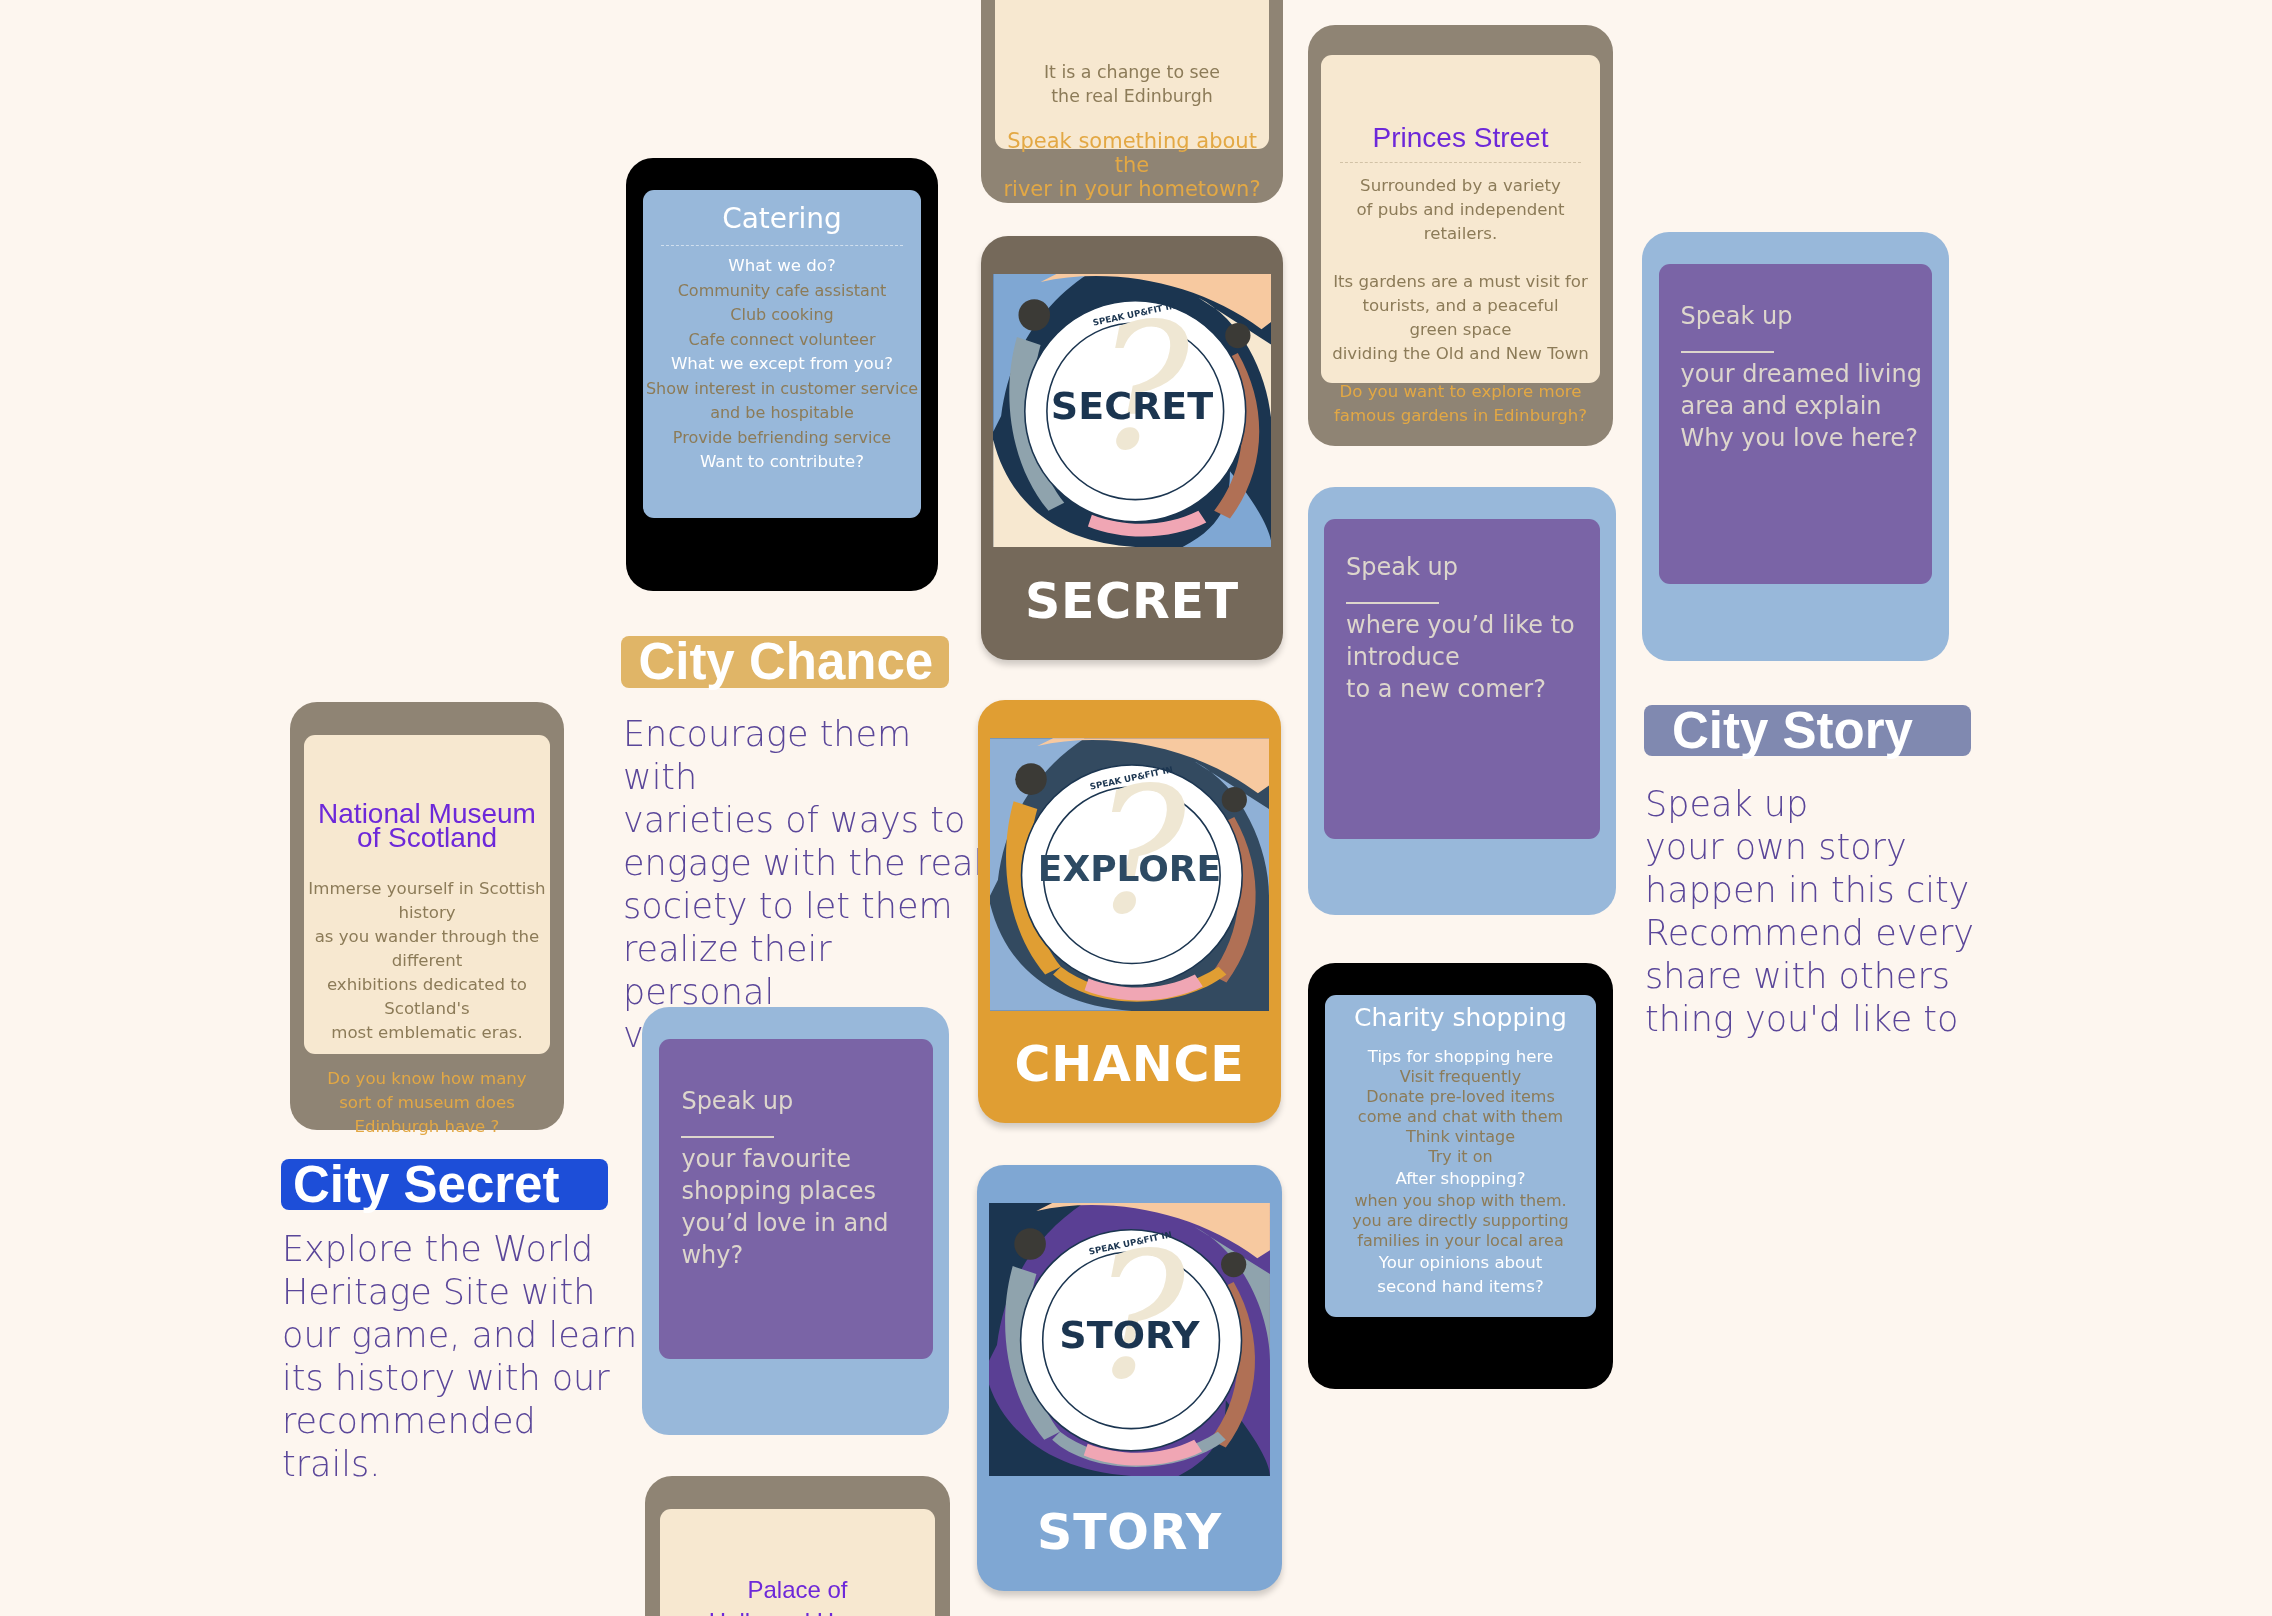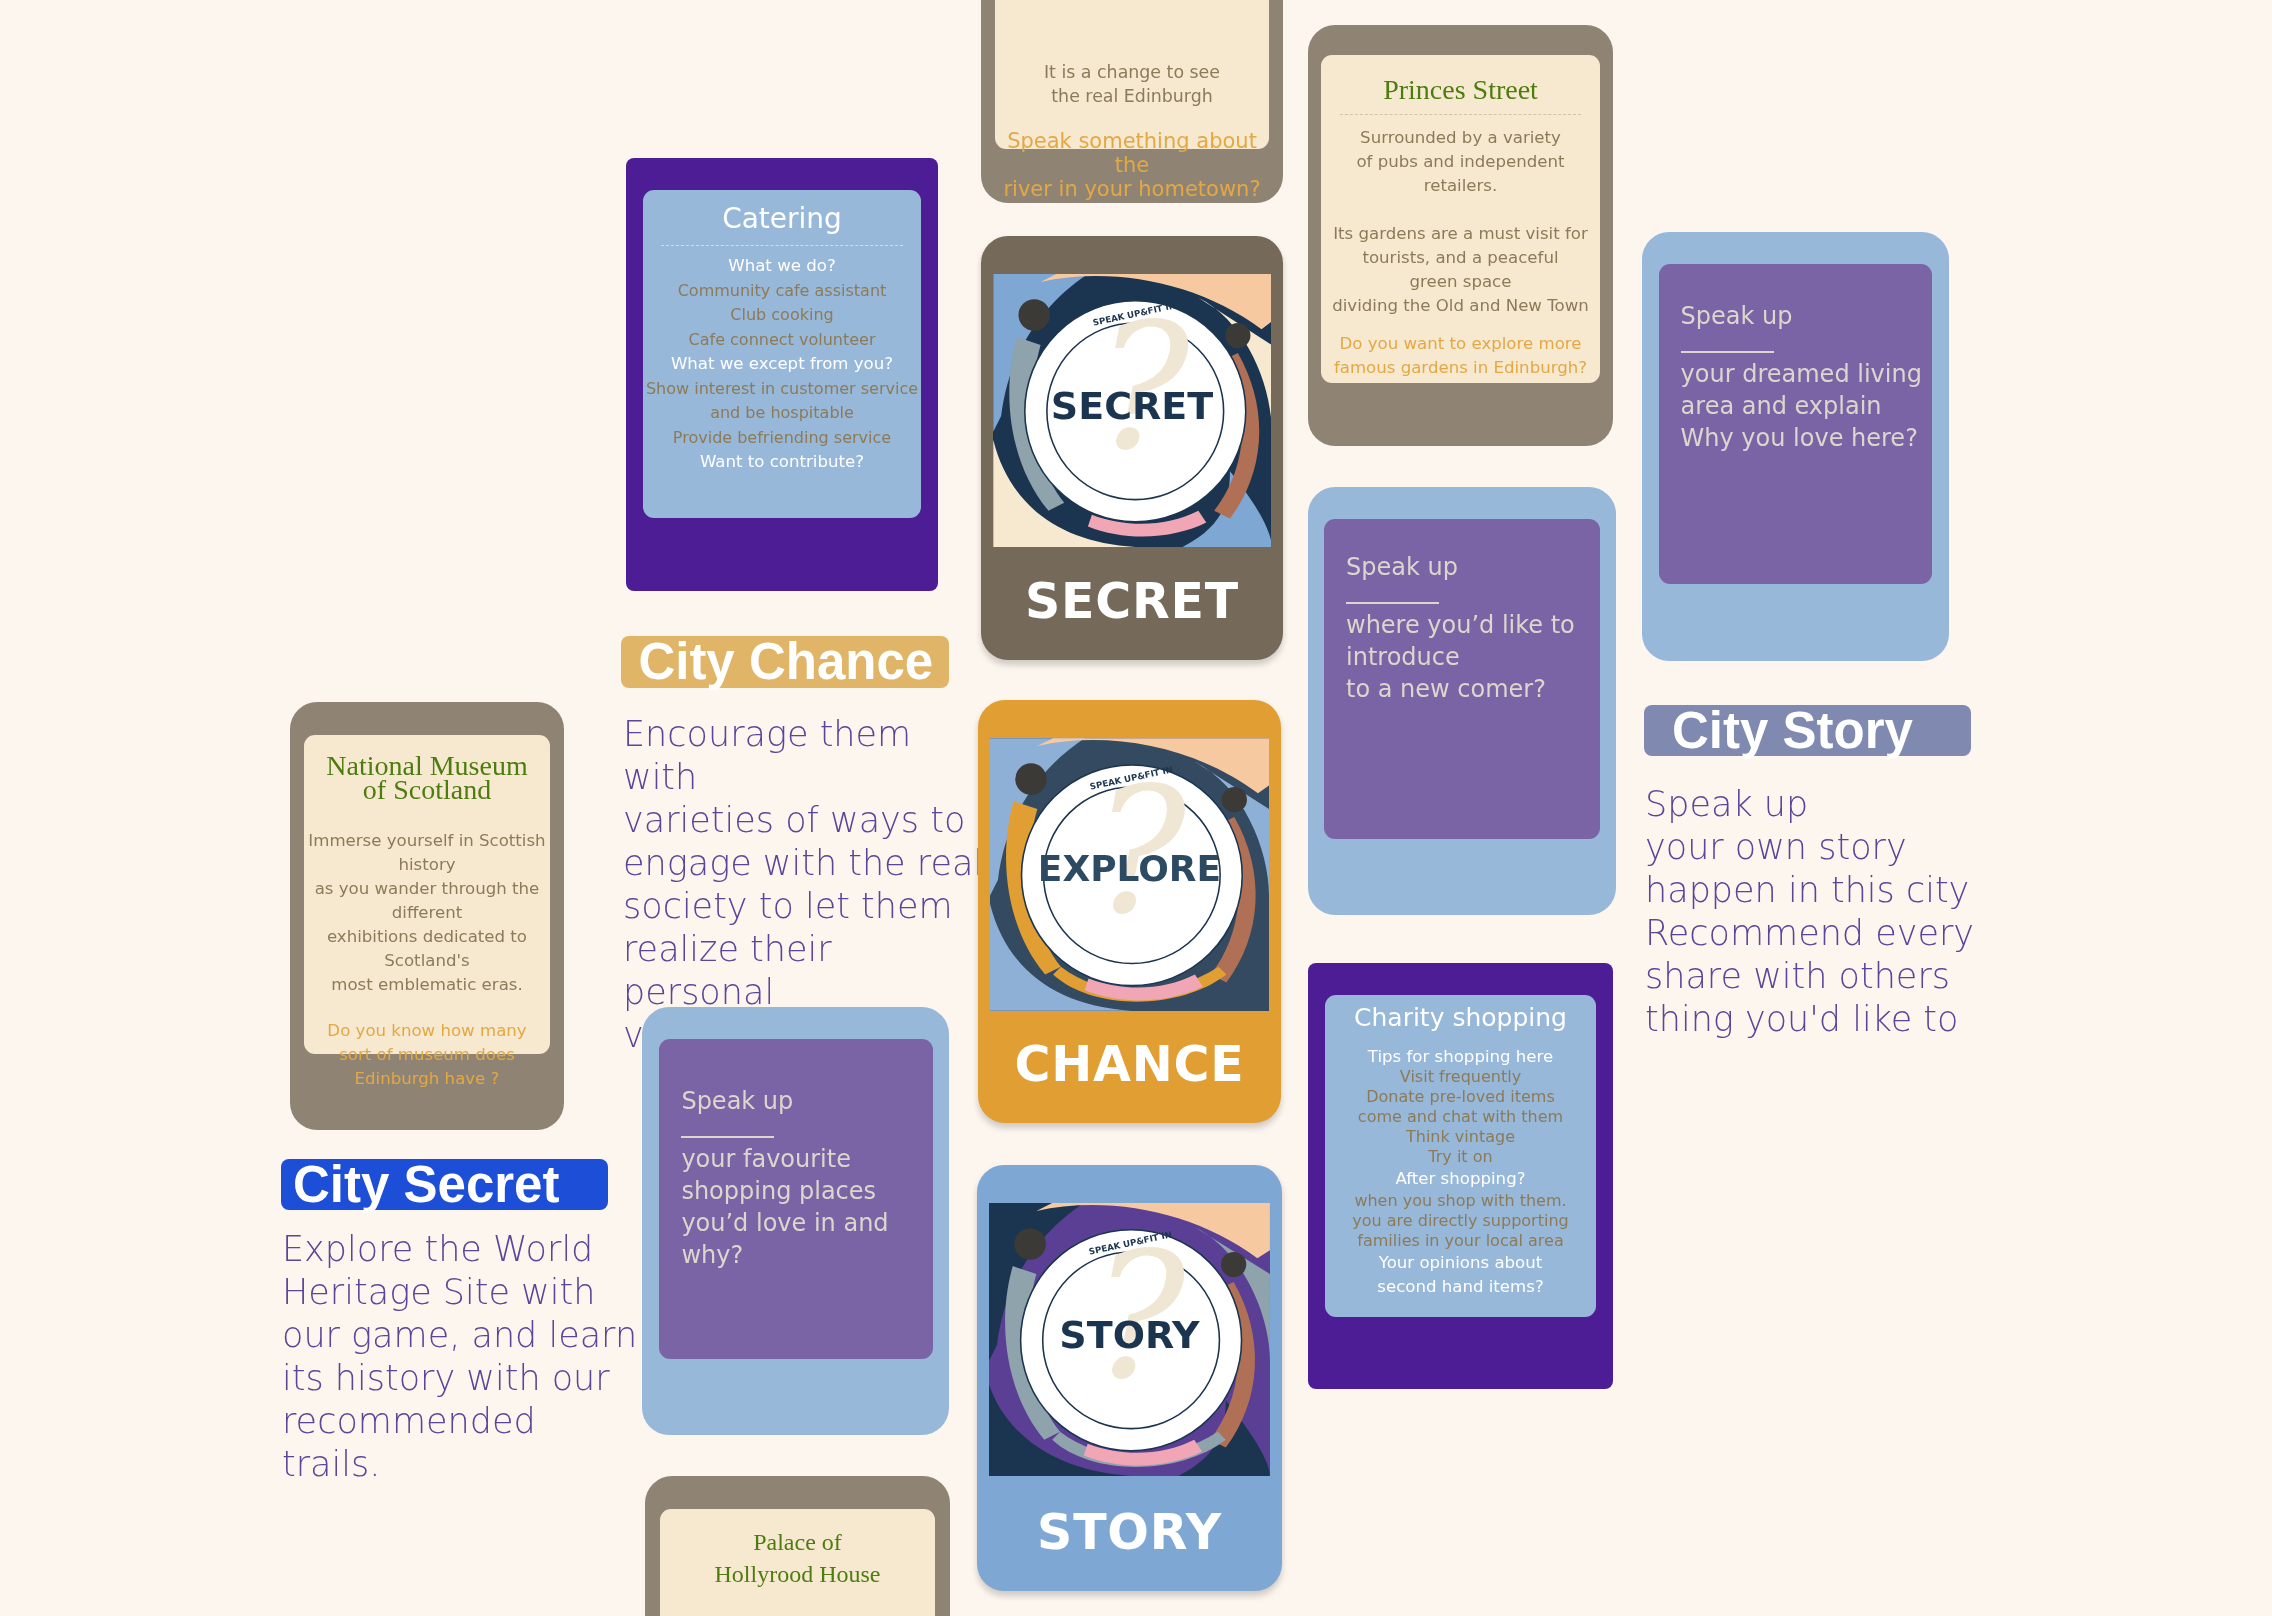--- a/index.html
+++ b/index.html
@@ -3,27 +3,27 @@
 <meta charset="utf-8">
 <style>
   html, body { margin:0; padding:0; }
   body { width:2273px; height:1616px; background:#fdf6ef; position:relative; overflow:hidden;
          font-family:"DejaVu Sans", sans-serif; }
   .card { position:absolute; border-radius:27px; box-sizing:border-box; }
   .card.shadow { box-shadow: 0 4.7px 6.3px rgba(0,0,0,0.18); }
   .inner { position:absolute; border-radius:11px; box-sizing:border-box; text-align:center; }
   .brown { background:#8f8474; }
   .brown-dark { background:#75695a; }
-  .orange { background:#4c1d95;border-radius:8px; }
+  .orange { background:#000000; }
   .orange-deep { background:#e09e33; }
   .lightblue { background:#98b8da; }
   .bluecard { background:#7fa7d3; }
   .cream { background:#f7e8d0; }
   .purple { background:#7a64a6; }
-  .info-title { color:#4d7c0f; font-family:Liberation Serif, serif; }
+  .info-title { color:#6d28d9; font-family:Liberation Sans, sans-serif;margin-top:48px; }
   .info-body { color:#8c7b58; font-size:16.6px; line-height:24px; }
   .info-q { color:#e3a844; font-size:21px; line-height:24px; }
   .dash { border-top:1.6px dashed rgba(140,123,88,0.35); margin:0 24px; }
   .dash.white { border-top-color:rgba(255,255,255,0.55); }
   .speak { text-align:left; color:#ddd6cc; font-size:24px; line-height:32px; padding:0 0 0 22px; }
   .speak .rule { width:93px; border-top:2.4px solid #ddd6cc; margin:19px 0 4.7px 0; }
   .cover-art { position:absolute; left:12px; top:38px; right:12px; height:273px; overflow:hidden; }
   .cover-label { position:absolute; left:0; right:0; bottom:30px; text-align:center; color:#fff;
                  font-size:49px; font-weight:bold; letter-spacing:0.8px; font-family:"DejaVu Sans", sans-serif; }
   .badge { position:absolute; border-radius:8px; color:#fff; font-family:"Liberation Sans", sans-serif;

